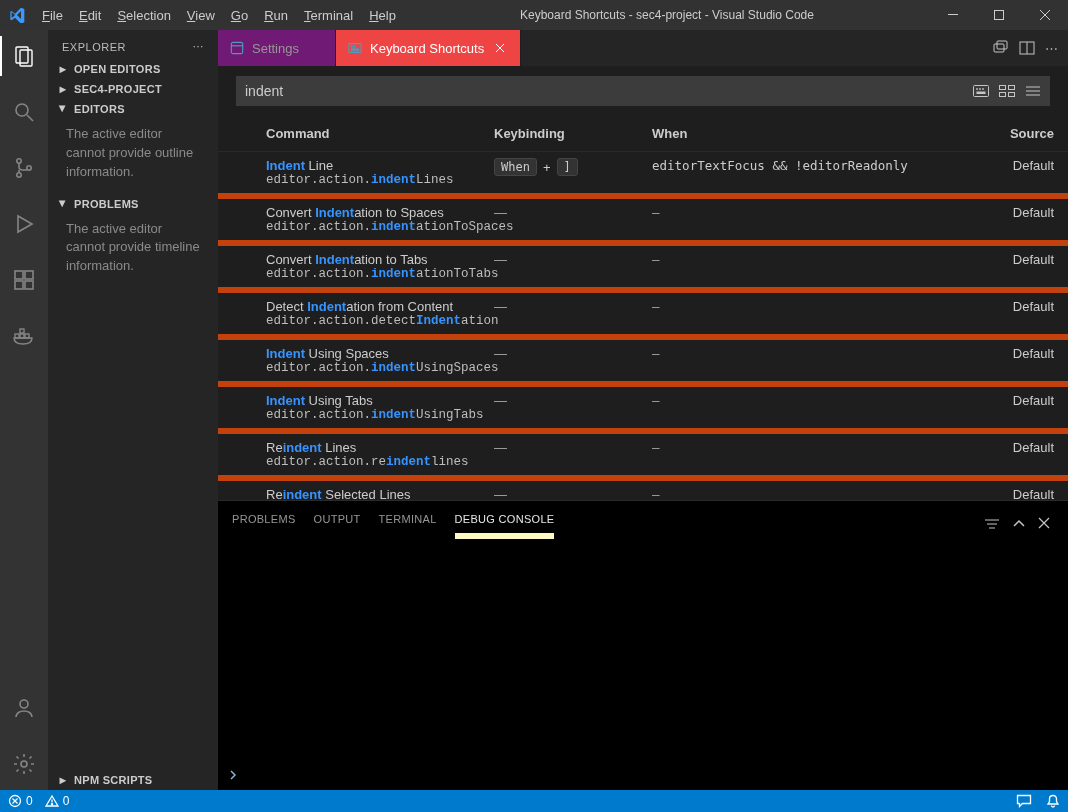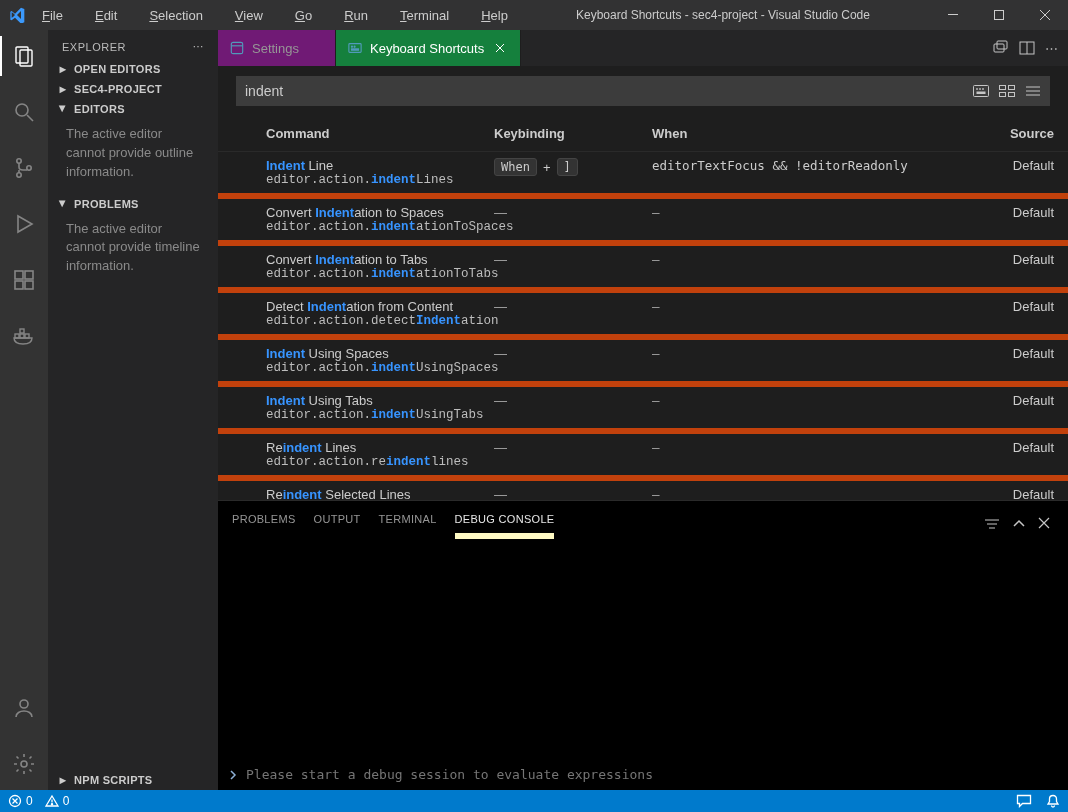--- a/index.html
+++ b/index.html
@@ -1,19 +1,19 @@
 <!DOCTYPE html>
 <html><head>
 <meta charset="utf-8">
 <style>
 * { box-sizing: border-box; margin: 0; padding: 0; }
 html, body { width: 1068px; height: 812px; font-family: "Segoe UI", Arial, sans-serif; font-size: 13px; color: #cccccc; background: #1e1e1e; overflow: hidden; }
 .titlebar { height: 30px; background: #323233; display: flex; align-items: center; -webkit-app-region: drag; }
 .titlebar .logo { width: 34px; display:flex; justify-content:center; align-items:center; }
-.titlebar .menu { display: flex; gap: 16px; }
+.titlebar .menu { display: flex; gap: 0; }
 .titlebar .menu-item { padding: 4px 8px; cursor: default; }
 .titlebar .menu-item span.mn { text-decoration: underline; }
 .titlebar .title { flex: 1; text-align: center; color: #cccccc; font-size: 12px; }
 .titlebar .winctrls { display: flex; }
 .titlebar .winctrl { width: 46px; height: 30px; display:flex; align-items:center; justify-content:center; color:#ccc; }
 
 .main { display: flex; height: calc(100% - 30px - 22px); }
 .activitybar { width: 48px; background: #333333; display:flex; flex-direction:column; justify-content:space-between; align-items:center; padding: 6px 0; }
 .activitybar .top, .activitybar .bottom { display:flex; flex-direction:column; gap:16px; align-items:center; }
 .activity-icon { width:48px; height:40px; display:flex; align-items:center; justify-content:center; color:#858585; position:relative; }
@@ -24,21 +24,21 @@
 .sidebar-header { padding: 10px 14px 6px; font-size:11px; letter-spacing:0.5px; color:#bbbbbb; display:flex; justify-content:space-between; align-items:center; }
 .section { }
 .section-header { display:flex; align-items:center; gap:4px; padding: 3px 8px; font-size:11px; font-weight:700; color:#ccc; cursor:pointer; letter-spacing:0.3px; }
 .chev { display:inline-block; width:14px; text-align:center; transform: rotate(0deg); font-size:12px; color:#ccc;}
 .chev.down { transform: rotate(90deg); }
 .section-body { padding: 6px 16px 12px 18px; color:#8a8a8a; font-size:13px; line-height:1.45; }
 
 .editor-area { flex:1; display:flex; flex-direction:column; background:#1e1e1e; min-width:0;}
 .tabs-row { height: 36px; background:#252526; display:flex; align-items:stretch; }
 .tab { display:flex; align-items:center; gap:8px; padding:0 12px; background:#701a75; color:#969696; border-right:1px solid #1e1e1e; font-size:13px; }
-.tab.active { background:#15803d; color:#fff; }
+.tab.active { background:#ef4444; color:#fff; }
 .tab .tab-icon { color:#519aba; }
 .tab .close { width:16px; height:16px; display:flex; align-items:center; justify-content:center; visibility:hidden; }
 .tab.active .close, .tab:hover .close { visibility:visible; }
 .tabs-actions { margin-left:auto; display:flex; align-items:center; gap:10px; padding:0 10px; color:#c5c5c5; }
 
 .ks-body { flex:1; display:flex; flex-direction:column; min-height:0; }
 .ks-search-row { padding: 10px 18px 10px 18px; }
 .ks-search { background:#3c3c3c; height:30px; display:flex; align-items:center; padding:0 8px; border:1px solid #3c3c3c; }
 .ks-search input { flex:1; background:transparent; border:none; color:#cccccc; font-size:14px; outline:none; }
 .ks-search .ks-icons { display:flex; gap:10px; color:#c5c5c5; }
@@ -448,21 +448,20 @@
             </span>
         </div>
       </div>
       <div class="panel-content">
         <div class="debug-input-row">
           <span style="color:#8db0d6">
             <svg width="10" height="14" viewBox="0 0 10 14" fill="none" stroke="currentColor" stroke-width="1.5">
                 <path d="M3 3 L7 7 L3 11"></path>
               </svg>
           </span>
-          <input class="debug-input" type="text" placeholder="Please start a debug session to evaluate expressions" style="">
         </div>
       </div>
     </div>
 
   </div>
 </div>
 
 <div class="statusbar">
   <div class="sb-item">
     <svg width="14" height="14" viewBox="0 0 14 14" fill="none" stroke="#fff" stroke-width="1.3">

